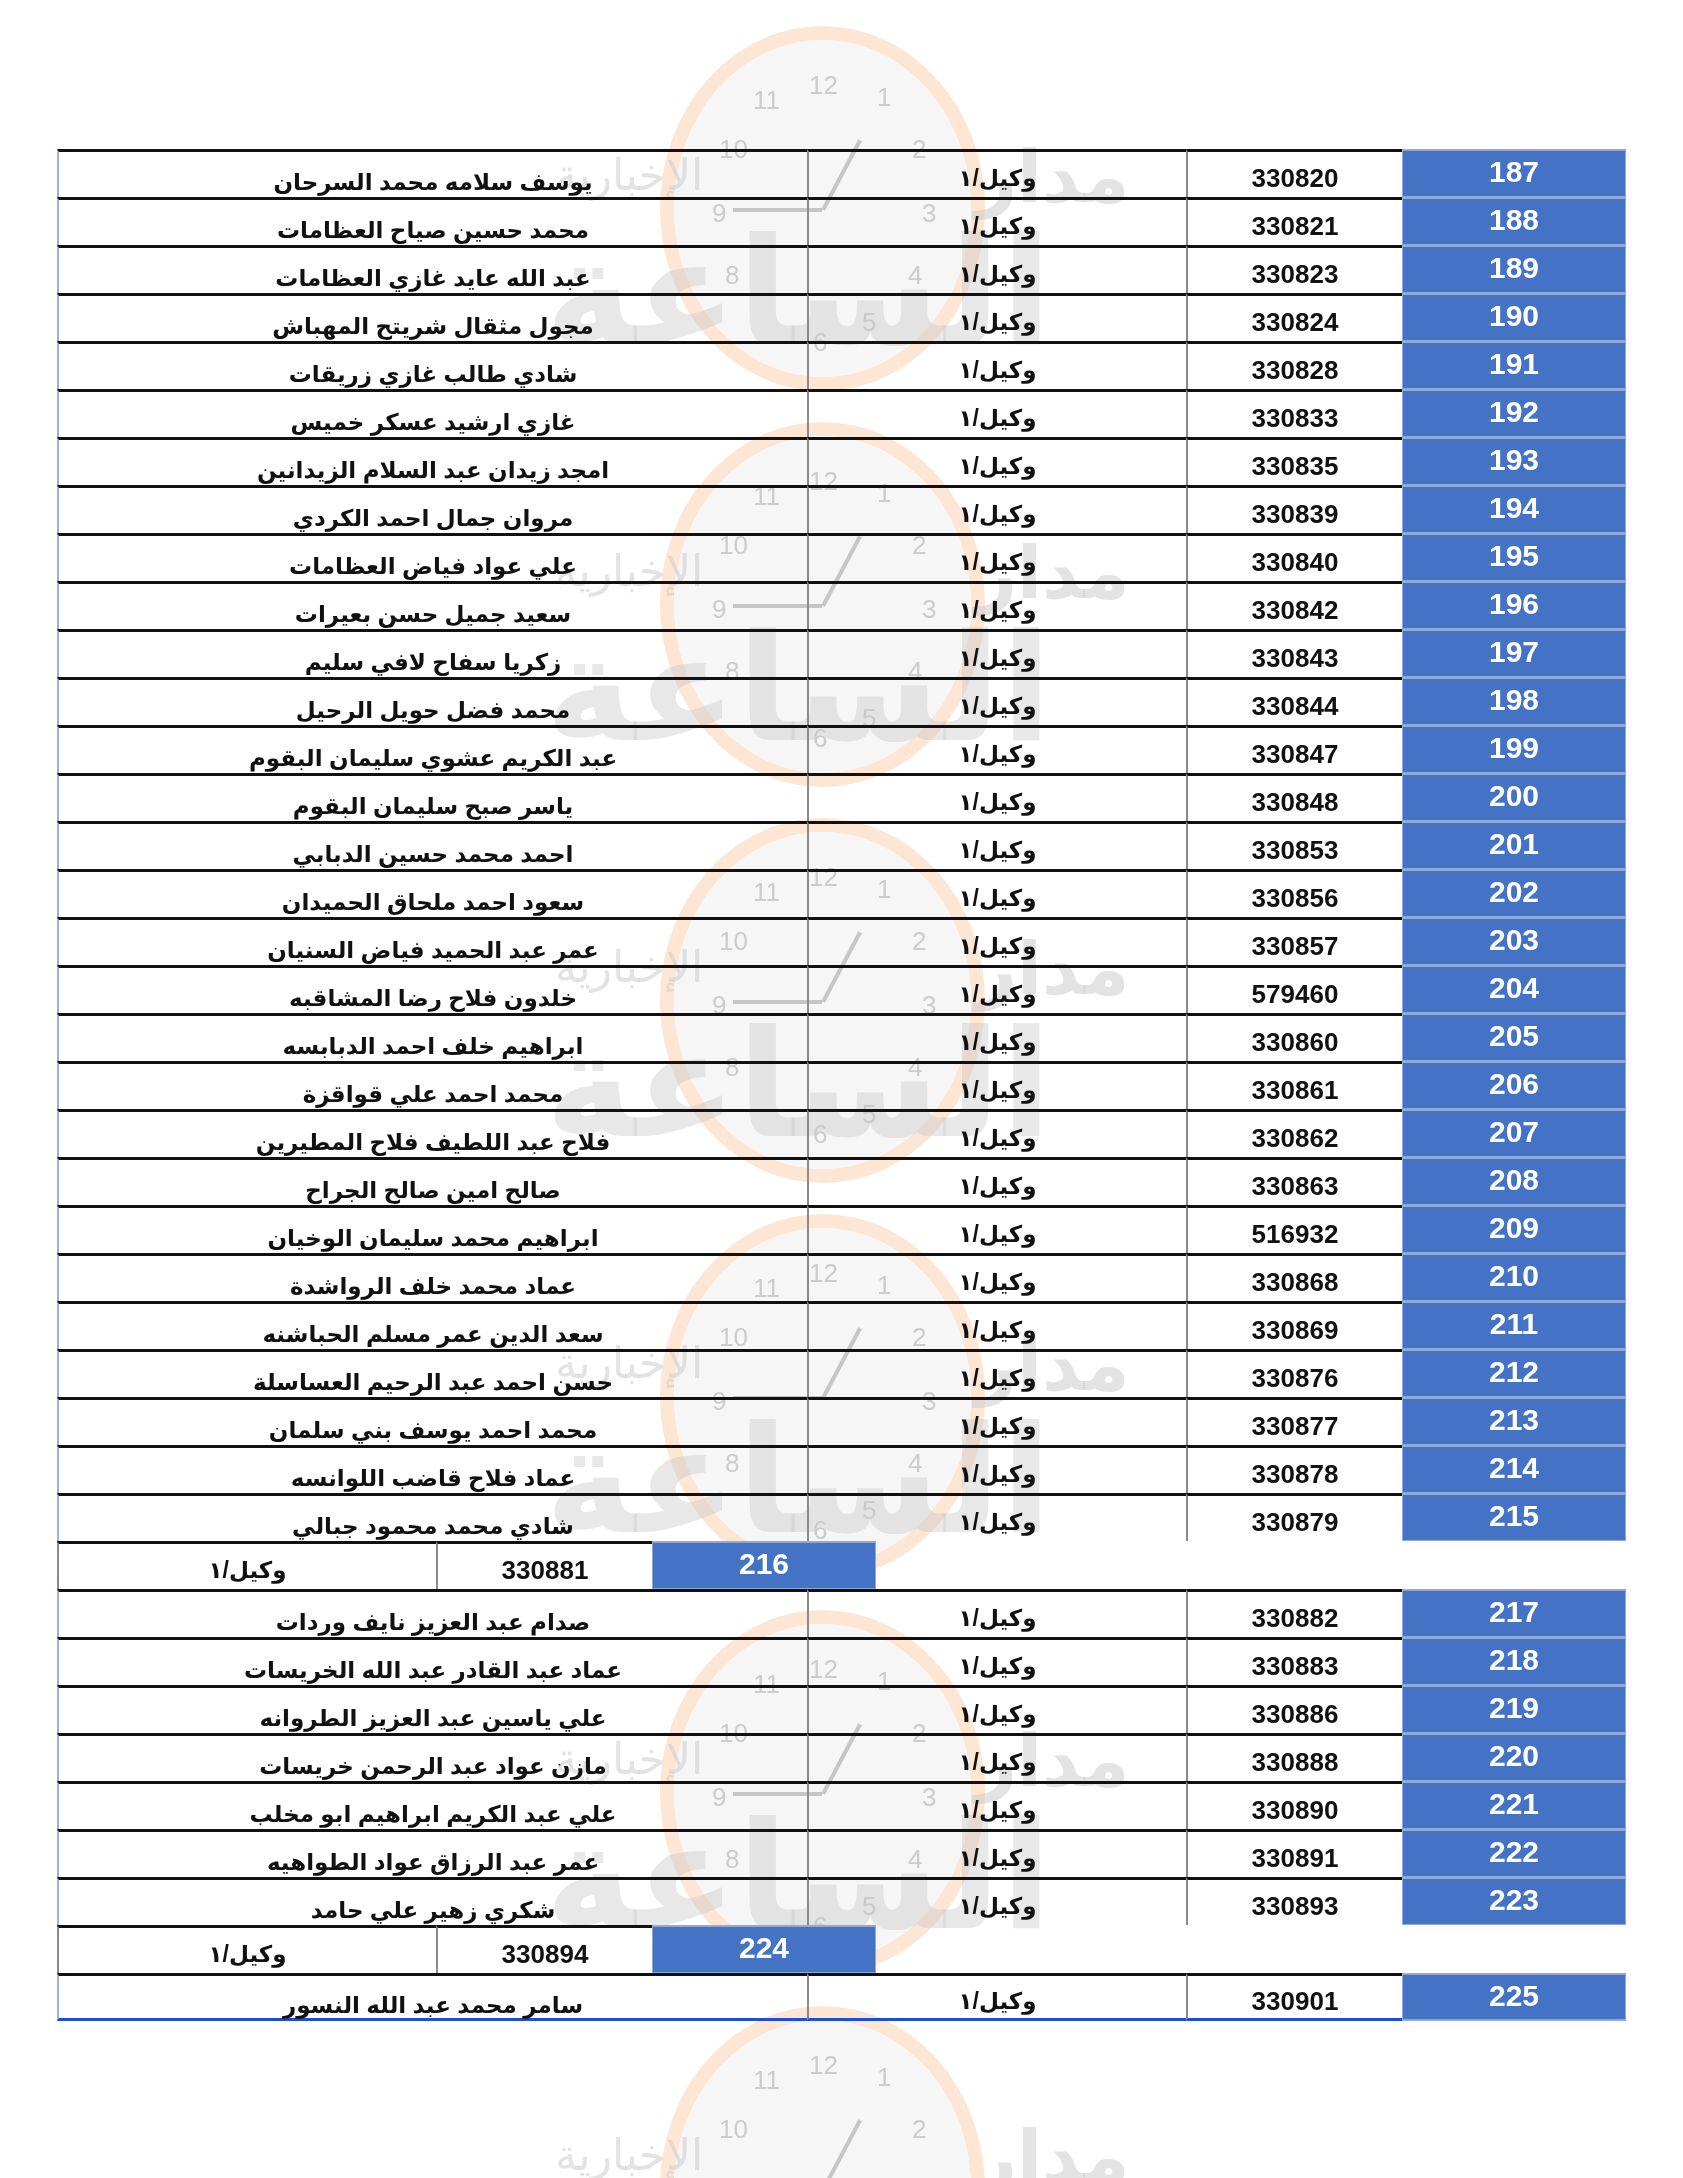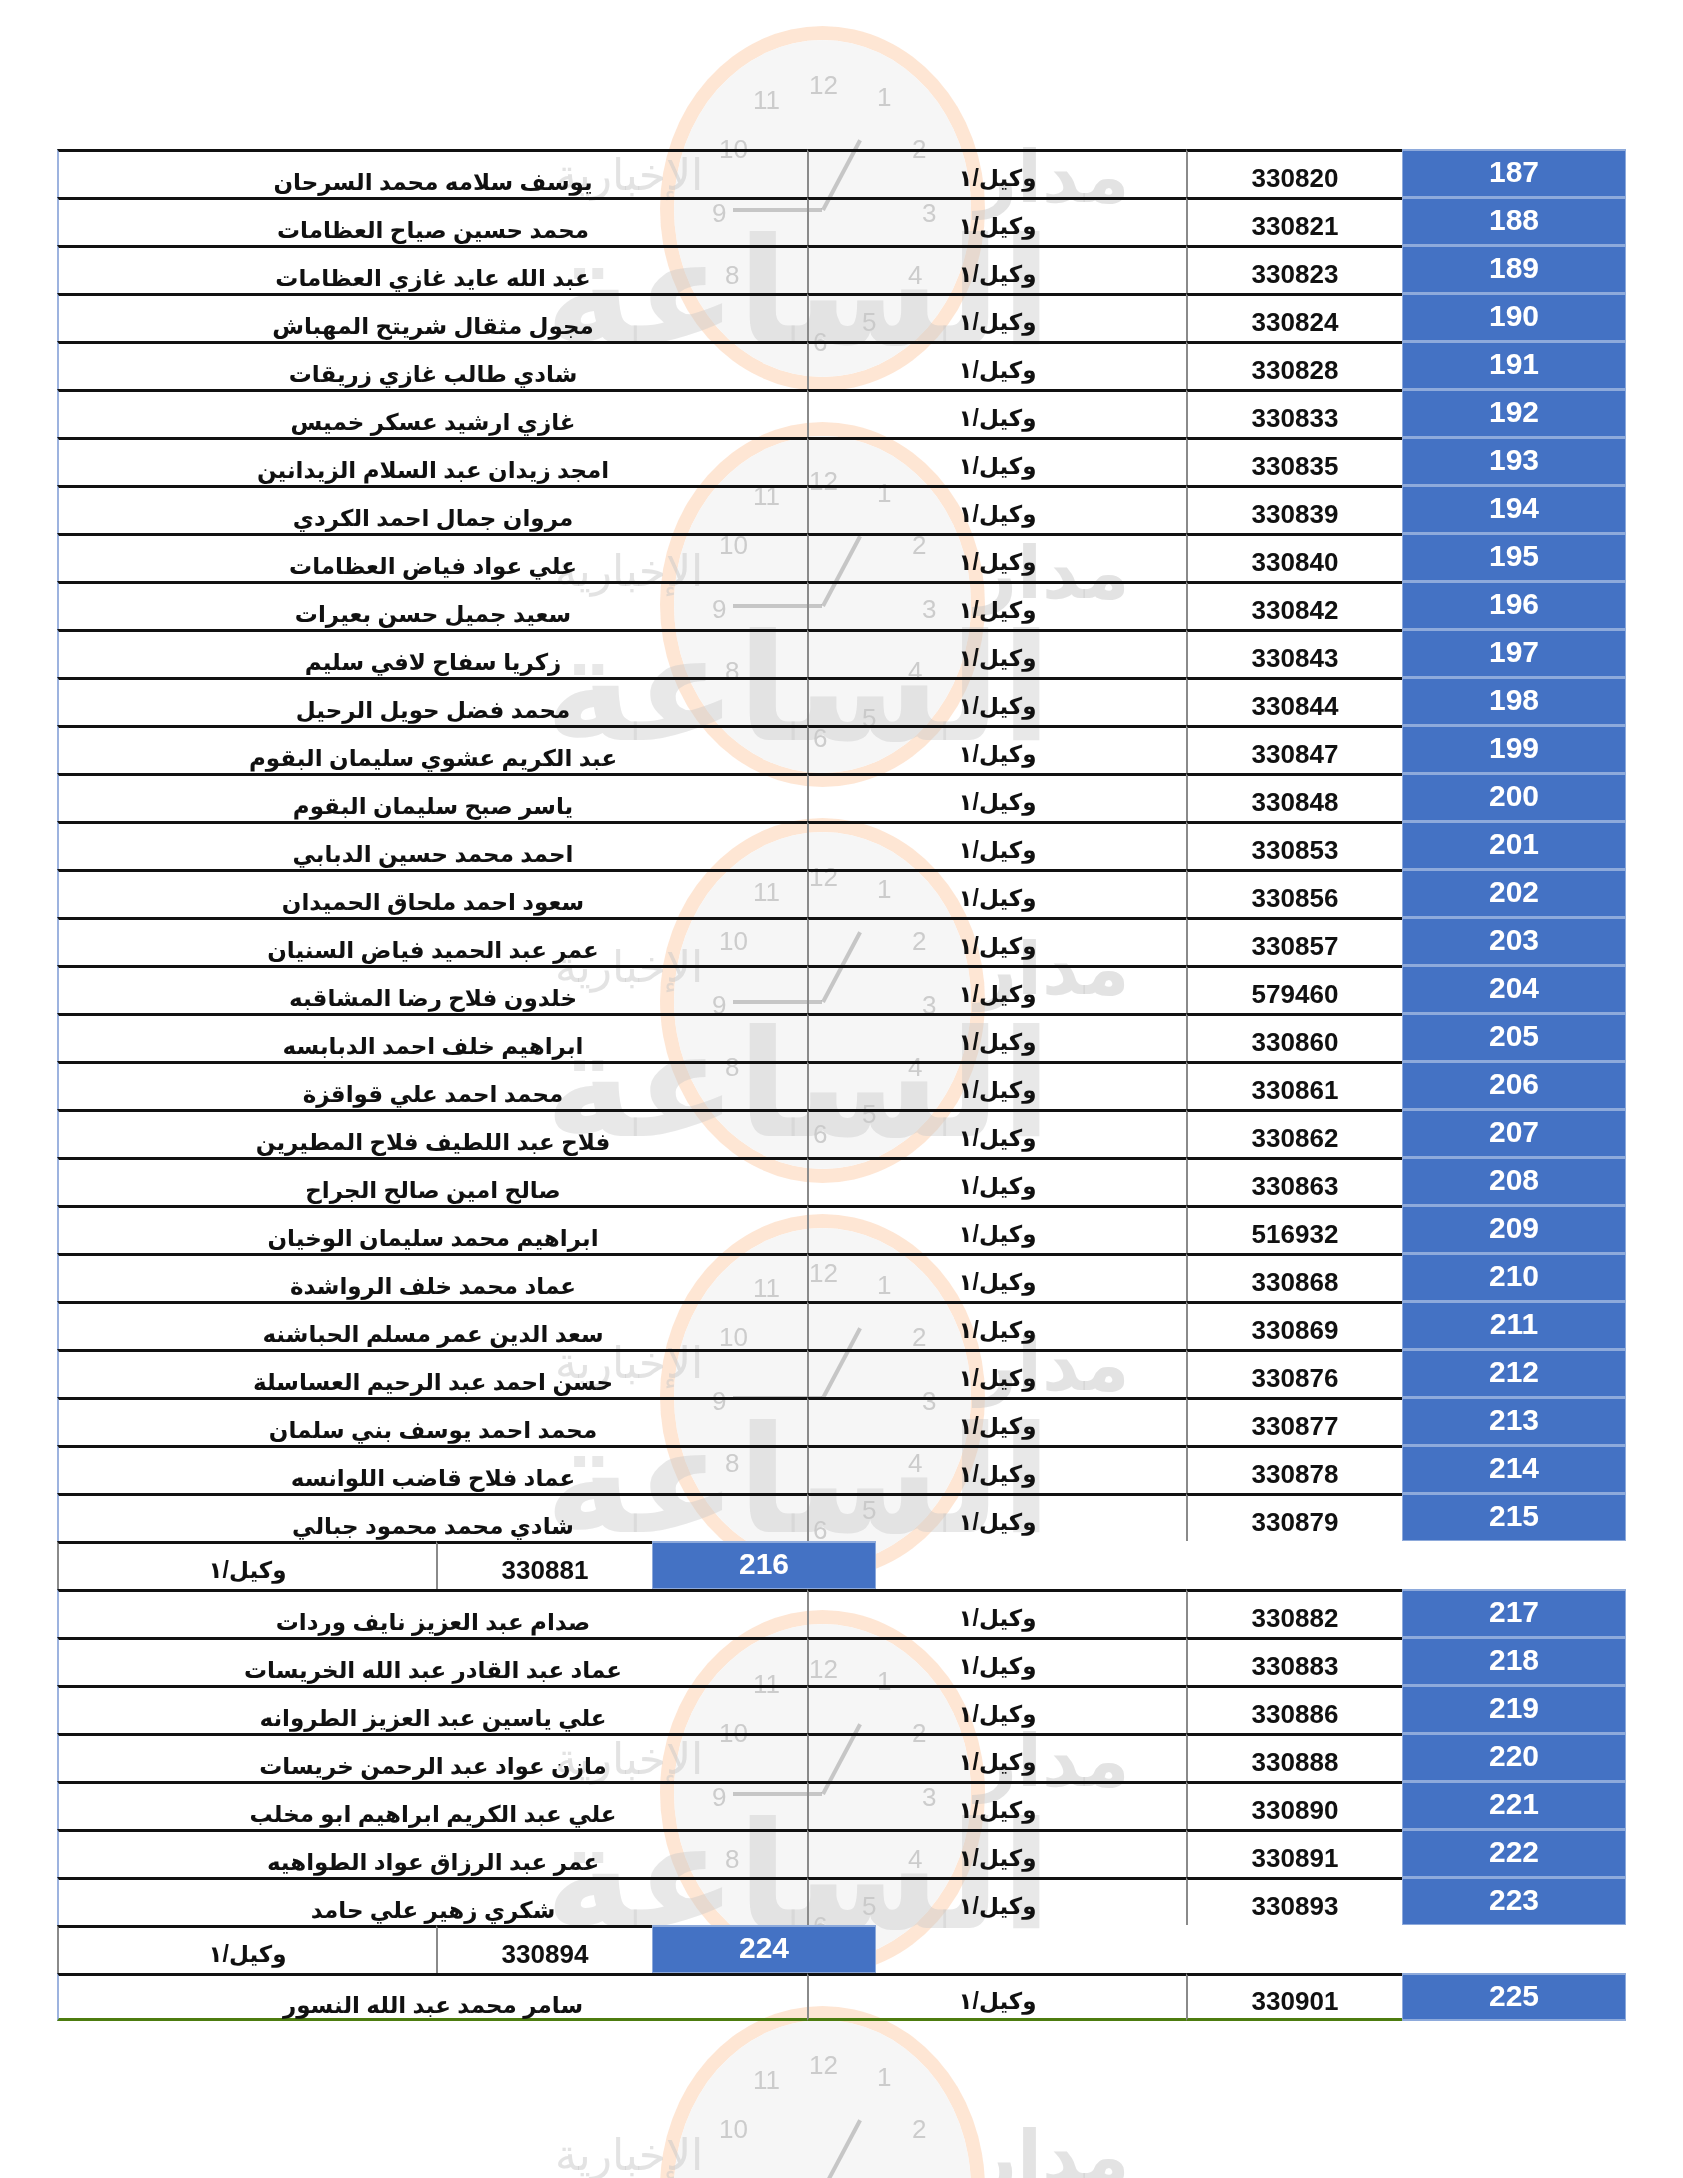--- a/index.html
+++ b/index.html
@@ -13,21 +13,21 @@
   .wm-text-small { position: absolute; color: rgba(200,200,200,0.5); font-weight: normal; font-size: 44px; white-space: nowrap; direction: rtl; }
   .wm-text-madar { position: absolute; color: rgba(200,200,200,0.5); font-weight: bold; font-size: 73px; white-space: nowrap; direction: rtl; }
 
   .table { position: absolute; left: 57px; top: 149px; width: 1569px; z-index: 1; }
   .row { position: relative; height: 48px; display: flex; flex-direction: row; }
   .cell { box-sizing: border-box; height: 100%; display: flex; align-items: center; justify-content: center; padding-top: 8px; }
   .c-name { width: 750px; border-top: 3px solid #111; border-left: 2px solid #9db3df; font-weight: bold; font-size: 23px; color: #111; direction: rtl; }
   .c-rank { width: 379px; border-top: 3px solid #111; border-left: 2px solid #8a8a8a; font-weight: bold; font-size: 23px; color: #111; direction: rtl; }
   .c-id { width: 216px; border-top: 3px solid #111; border-left: 2px solid #8a8a8a; font-weight: bold; font-size: 26px; color: #111; }
   .c-no { width: 224px; background: #4472C4; border: 1px solid #8eaadb; border-top: 2px solid #8eaadb; color: #ffffff; font-weight: bold; font-size: 30px; padding-top: 0; align-items: flex-start; padding-top: 4px; }
-  .row.last .c-name, .row.last .c-rank, .row.last .c-id { border-bottom: 3px solid #4d7c0f; }
+  .row.last .c-name, .row.last .c-rank, .row.last .c-id { border-bottom: 3px solid #1d4ed8; }
   .row.last .c-no { border-bottom: 2px solid #8eaadb; }
   .c-name span { display: inline-block; margin-top: 8px; }
 </style>
 </head>
 <body>
 
 <div id="wm-layer">
     <div class="watermark" style="left: 525px; top: 40px;">
     <div class="wm-clock">
       <span class="wm-num" style="left:135px;top:30px">12</span>

